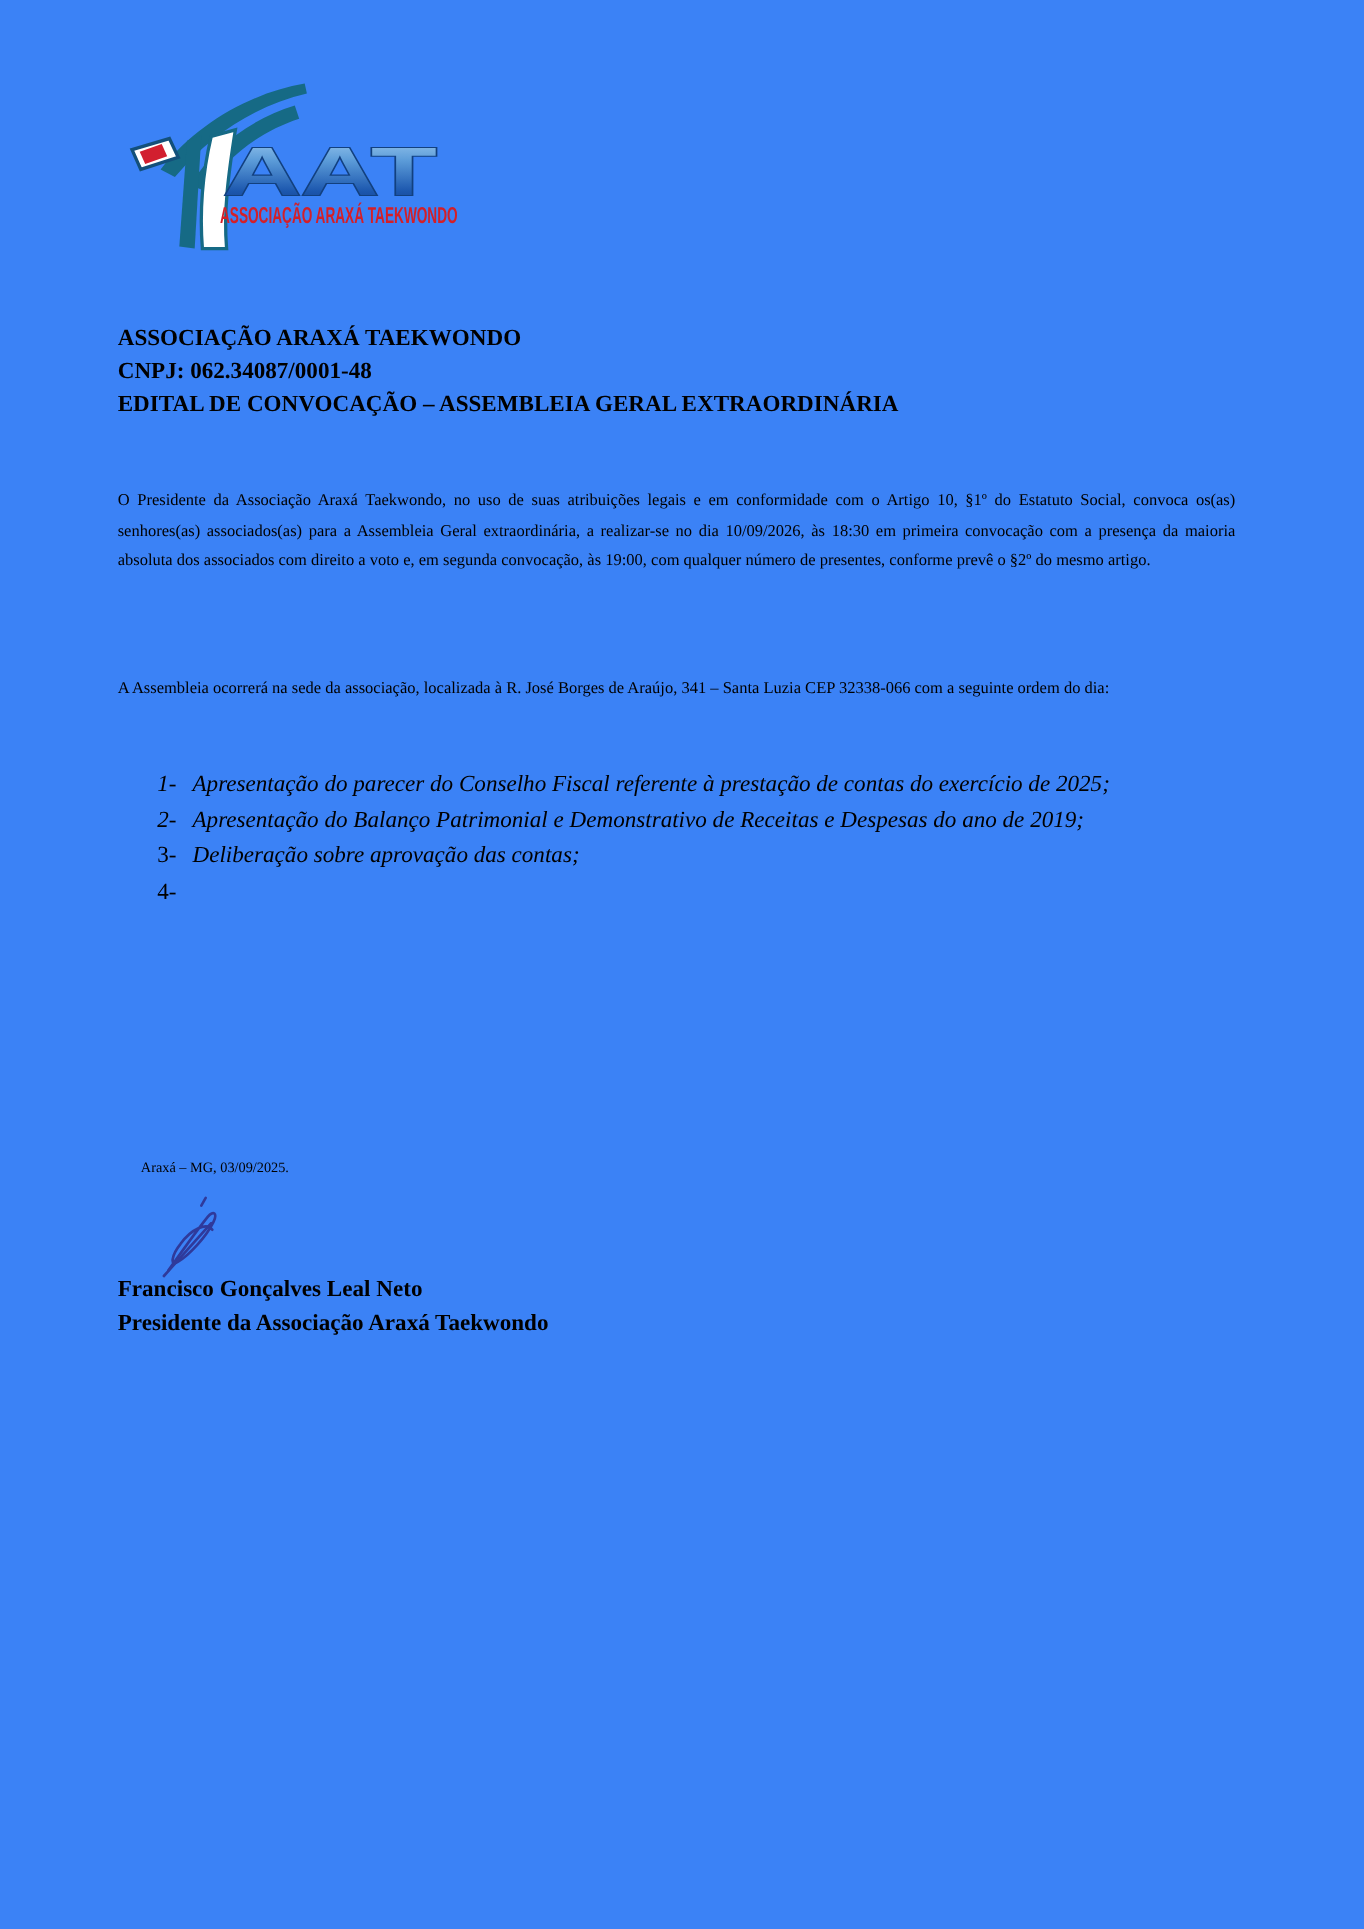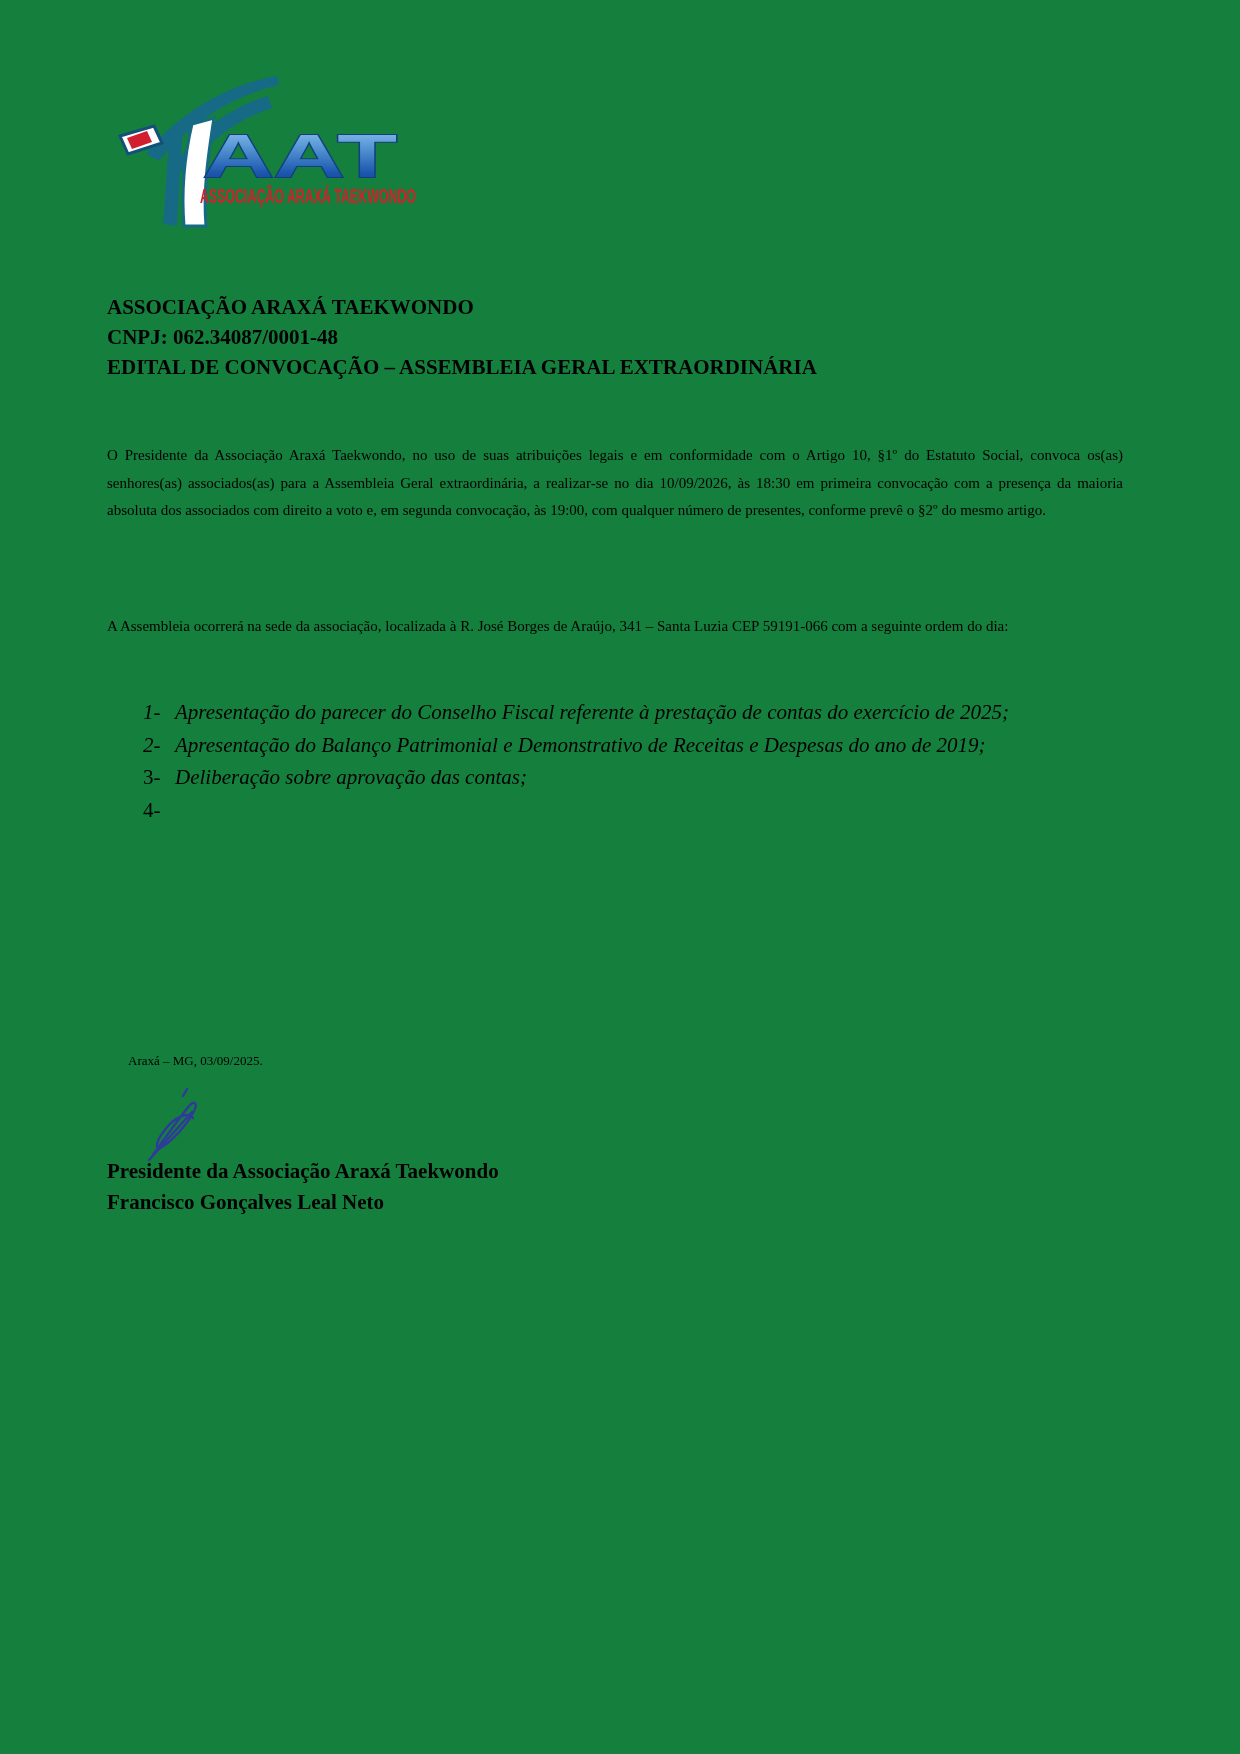--- a/index.html
+++ b/index.html
@@ -1,18 +1,18 @@
 <!DOCTYPE html>
 <html><head>
 <meta charset="utf-8">
 <style>
   html,body { margin:0; padding:0; background:#ffffff; }
   .page {
     position:relative; width:1240px; height:1754px; margin:0 auto;
-    background:#15803d; overflow:hidden; color:#000;
+    background:#3b82f6; overflow:hidden; color:#000;
     font-family:"Liberation Serif", serif;
     text-decoration:underline;
   }
   .abs { position:absolute; }
 
   
   .logo { left:100px; top:66px; width:322px; height:166px; }
 
   
   .doc-header { left:107px; right:117px; top:292px; }
@@ -72,21 +72,21 @@
   </div>
 
   <div class="abs doc-header">
     <div class="header-line">ASSOCIAÇÃO ARAXÁ TAEKWONDO</div>
     <div class="header-line">CNPJ: 062.34087/0001-48</div>
     <div class="header-line">EDITAL DE CONVOCAÇÃO – ASSEMBLEIA GERAL EXTRAORDINÁRIA</div>
   </div>
 
   <div class="abs body-text para1">O Presidente da Associação Araxá Taekwondo, no uso de suas atribuições legais e em conformidade com o Artigo 10, §1º do Estatuto Social, convoca os(as) senhores(as) associados(as) para a Assembleia Geral extraordinária, a realizar-se no dia 10/09/2026, às 18:30 em primeira convocação com a presença da maioria absoluta dos associados com direito a voto e, em segunda convocação, às 19:00, com qualquer número de presentes, conforme prevê o §2º do mesmo artigo.</div>
 
-  <div class="abs body-text para2">A Assembleia ocorrerá na sede da associação, localizada à R. José Borges de Araújo, 341 – Santa Luzia CEP 59191-066 com a seguinte ordem do dia:</div>
+  <div class="abs body-text para2">A Assembleia ocorrerá na sede da associação, localizada à R. José Borges de Araújo, 341 – Santa Luzia CEP 32338-066 com a seguinte ordem do dia:</div>
 
   <div class="abs agenda">
     <div class="agenda-item">
       <span class="agenda-num">1-</span>
       <span>Apresentação do parecer do Conselho Fiscal referente à prestação de contas do exercício de 2025;</span>
     </div>
     <div class="agenda-item">
       <span class="agenda-num">2-</span>
       <span>Apresentação do Balanço Patrimonial e Demonstrativo de Receitas e Despesas do ano de 2019;</span>
     </div>
@@ -106,17 +106,17 @@
     <svg width="64" height="80" viewBox="0 0 64 80">
       <g fill="none" stroke="#2f3a9b" stroke-width="2.4" stroke-linecap="round">
         <path d="M44,6 L40,13"></path>
         <path d="M10,72 C20,58 34,38 46,23 C51,17 55,20 51,28 C44,42 29,58 19,64 C11,69 13,58 21,48 C31,34 45,28 50,35"></path>
         <path d="M6,77 L49,29"></path>
       </g>
     </svg>
   </div>
 
   <div class="abs sig-block">
+    <div class="sig-line">Francisco Gonçalves Leal Neto</div>
     <div class="sig-line">Presidente da Associação Araxá Taekwondo</div>
-    <div class="sig-line">Francisco Gonçalves Leal Neto</div>
   </div>
 
 </div>
 
 </body></html>

